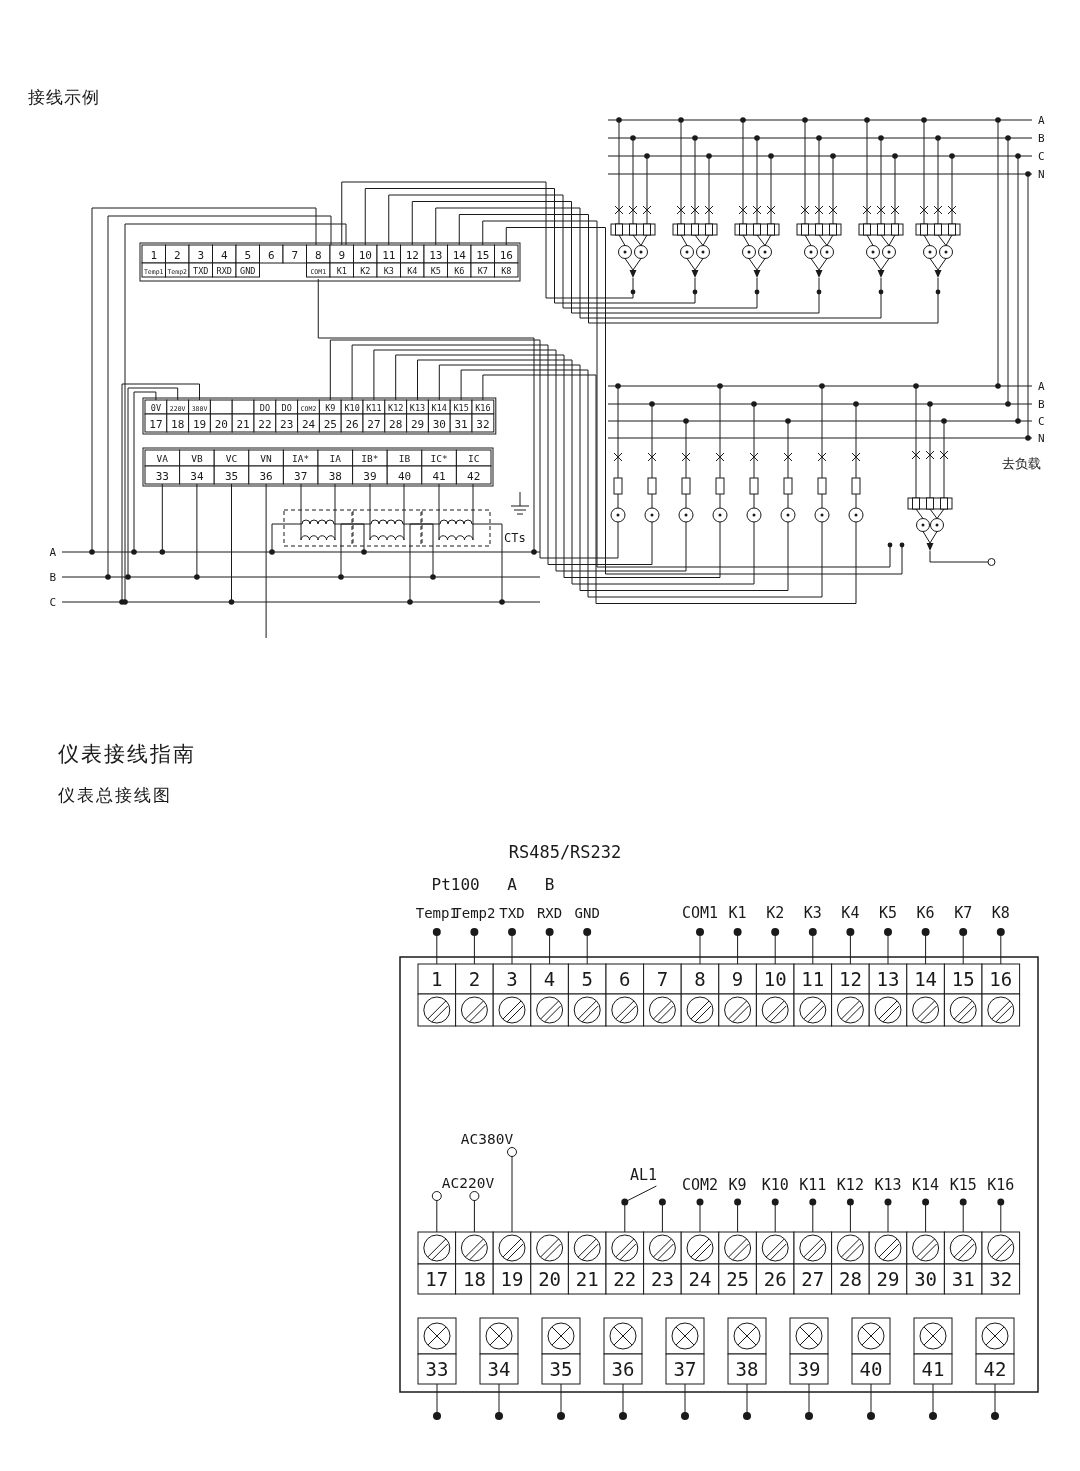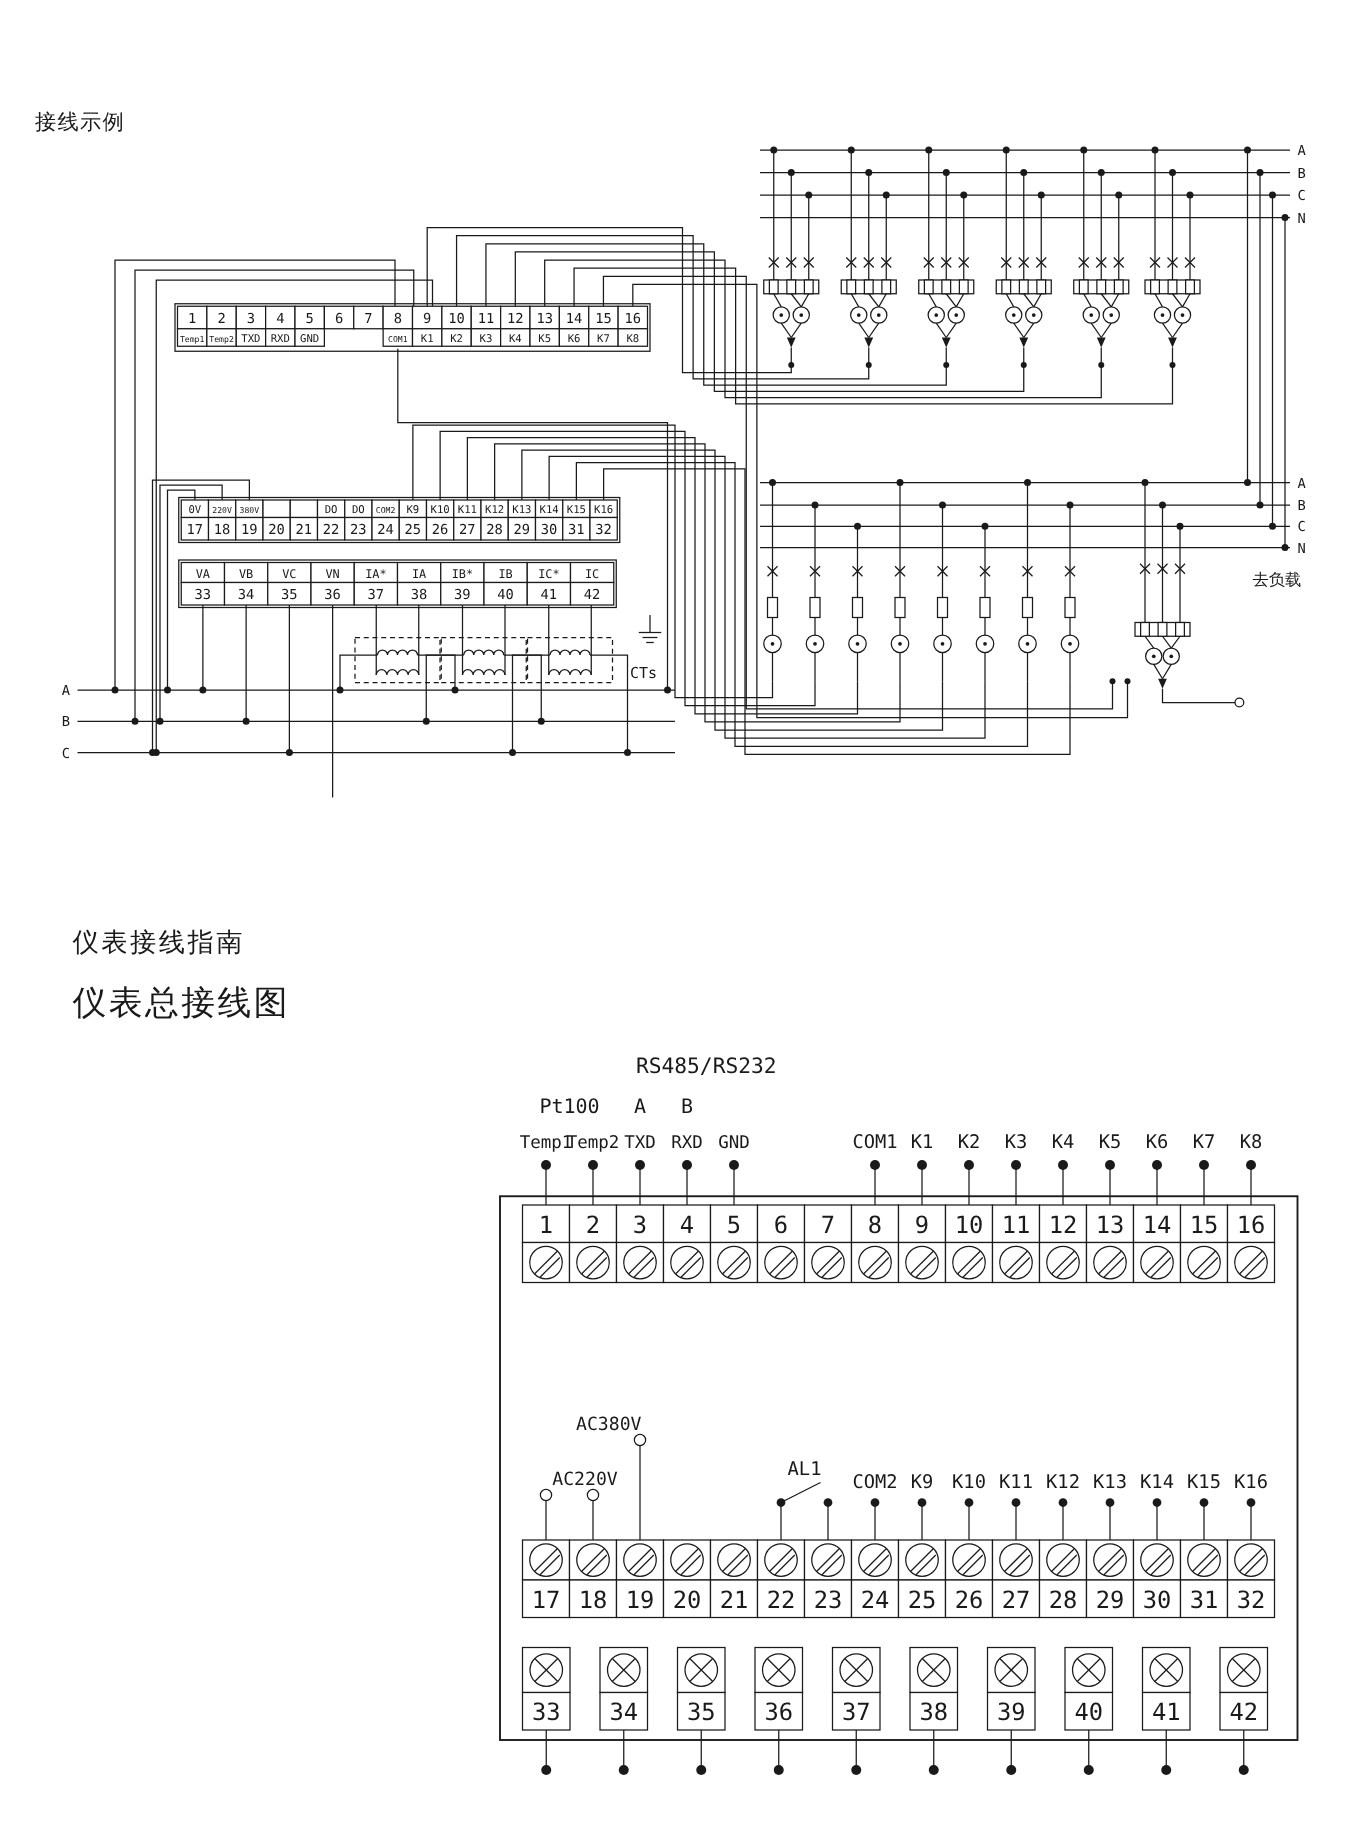--- a/index.html
+++ b/index.html
@@ -1,21 +1,21 @@
 <!DOCTYPE html>
 <html><head>
 <meta charset="utf-8">
 <style>
   html,body{margin:0;padding:0;background:#ffffff;}
   .page{position:relative;width:1080px;height:1471px;background:#ffffff;overflow:hidden;
         font-family:"DejaVu Sans","Liberation Sans",sans-serif;color:#1a1a1a;}
   .title{position:absolute;color:#1a1a1a;white-space:nowrap;}
   #t-main{left:28px;top:62px;font-size:17px;letter-spacing:1px;margin-top:24px;}
   #t-guide{left:58px;top:740px;font-size:21px;letter-spacing:2px;font-family:Liberation Mono, monospace;}
-  #t-overall{left:58px;top:784px;font-size:27px;letter-spacing:2px;}
+  #t-overall{left:58px;top:784px;font-size:17px;letter-spacing:2px;}
   svg{position:absolute;left:0;top:0;}
 </style>
 </head>
 <body>
 
 <div class="page">
   <svg id="diagram" width="1080" height="1471" viewBox="0 0 1080 1471">
       <g>
         <line x1="62" y1="552" x2="540" y2="552" stroke="#1a1a1a" stroke-width="1"></line>
         <text x="56" y="556" font-size="11" text-anchor="end" font-family="&quot;DejaVu Sans Mono&quot;,&quot;Liberation Mono&quot;,monospace" fill="#1a1a1a">A</text>

